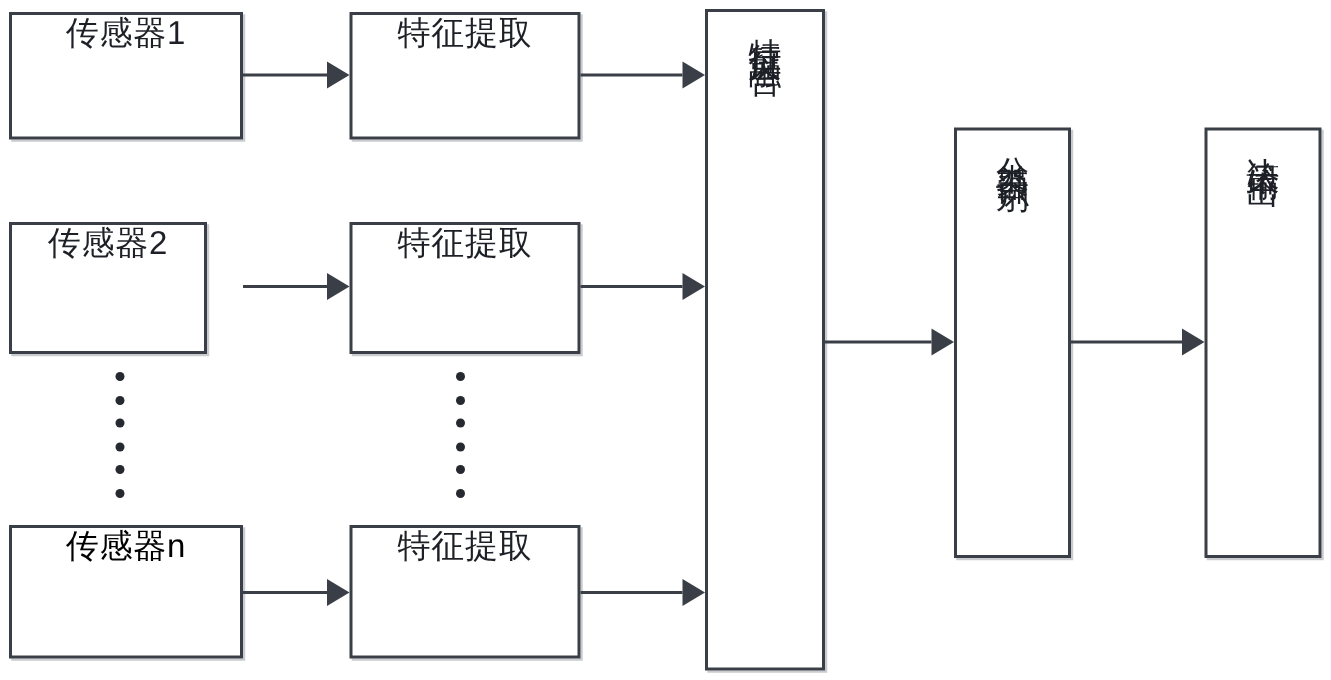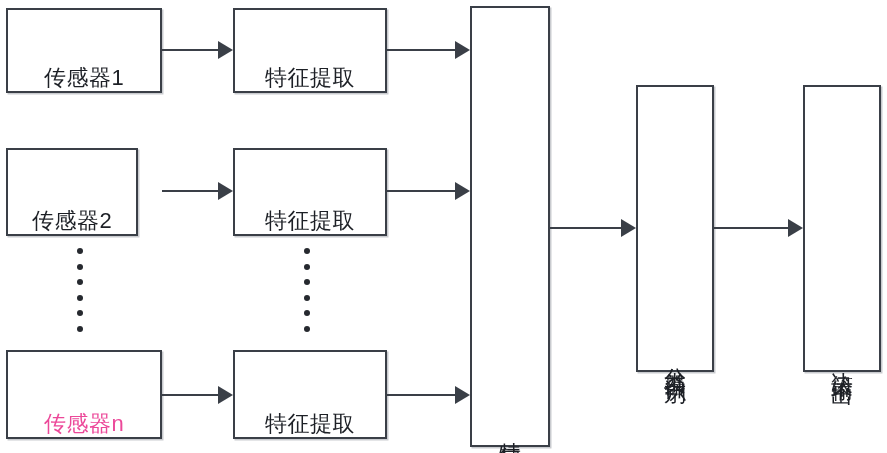--- a/index.html
+++ b/index.html
@@ -17,21 +17,21 @@
   }
 
   
   .node{
     position:absolute;
     box-sizing:border-box;
     background:#ffffff;
     border:2px solid #3a3f47;
     box-shadow:1.5px 1.5px 0 rgba(120,125,135,.40);
     display:flex;
-    align-items:flex-end;
+    align-items:flex-start;
     justify-content:center;
   }
   .node .label{
     color:#1d2026;
     font-size:22px;
     line-height:1.12;
     letter-spacing:.5px;
     white-space:nowrap;
     text-align:center;
   }
@@ -75,21 +75,21 @@
 <body>
 
 <div id="canvas">
     <div class="node" style="left: 6px; top: 8px; width: 156px; height: 85px; border-color: rgb(58, 63, 71); background: rgb(255, 255, 255);">
       <span class="label" style="color: rgb(29, 32, 38);">传感器1</span>
     </div>
     <div class="node" style="left: 6px; top: 148px; width: 132px; height: 88px; border-color: rgb(58, 63, 71); background: rgb(255, 255, 255);">
       <span class="label" style="color: rgb(29, 32, 38);">传感器2</span>
     </div>
     <div class="node" style="left: 6px; top: 350px; width: 156px; height: 89px; border-color: rgb(58, 63, 71); background: rgb(255, 255, 255);">
-      <span class="label" style="color: #ec4899;">传感器n</span>
+      <span class="label" style="color: #000000;">传感器n</span>
     </div>
     <div class="node" style="left: 233px; top: 8px; width: 154px; height: 85px; border-color: rgb(58, 63, 71); background: rgb(255, 255, 255);">
       <span class="label" style="color: rgb(29, 32, 38);">特征提取</span>
     </div>
     <div class="node" style="left: 233px; top: 148px; width: 154px; height: 88px; border-color: rgb(58, 63, 71); background: rgb(255, 255, 255);">
       <span class="label" style="color: rgb(29, 32, 38);">特征提取</span>
     </div>
     <div class="node" style="left: 233px; top: 350px; width: 154px; height: 89px; border-color: rgb(58, 63, 71); background: rgb(255, 255, 255);">
       <span class="label" style="color: rgb(29, 32, 38);">特征提取</span>
     </div>

